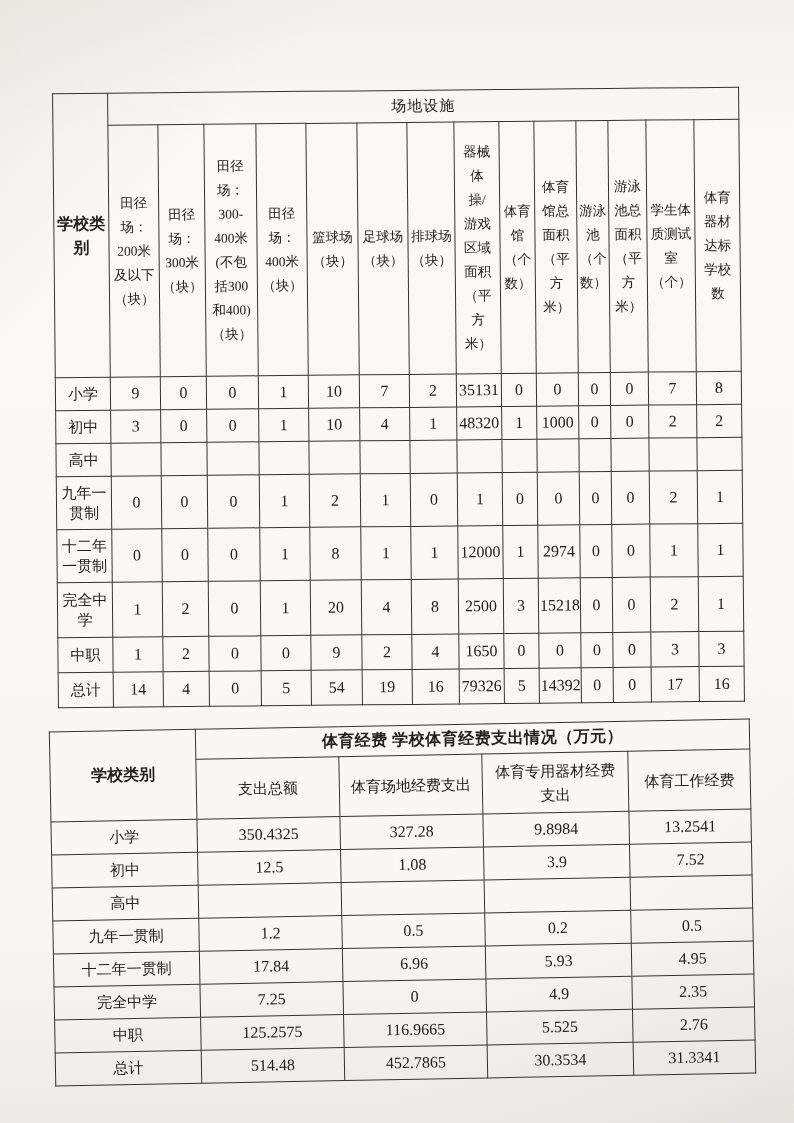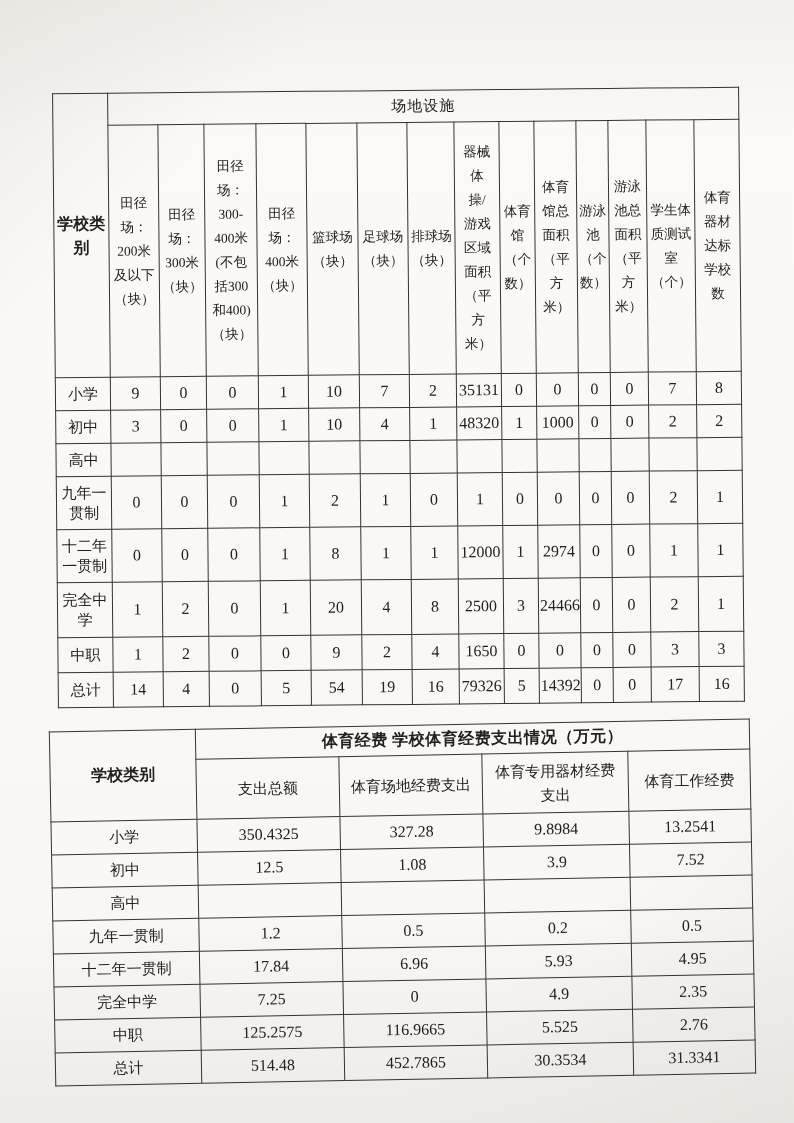--- a/index.html
+++ b/index.html
@@ -234,21 +234,21 @@
 学</td>
       <td class="num">1</td>
       <td class="num">2</td>
       <td class="num">0</td>
       <td class="num">1</td>
       <td class="num">20</td>
       <td class="num">4</td>
       <td class="num">8</td>
       <td class="num">2500</td>
       <td class="num">3</td>
-      <td class="num">24466</td>
+      <td class="num">15218</td>
       <td class="num">0</td>
       <td class="num">0</td>
       <td class="num">2</td>
       <td class="num">1</td>
     </tr>
     <tr class="r-m">
       <td class="lbl">中职</td>
       <td class="num">1</td>
       <td class="num">2</td>
       <td class="num">0</td>

